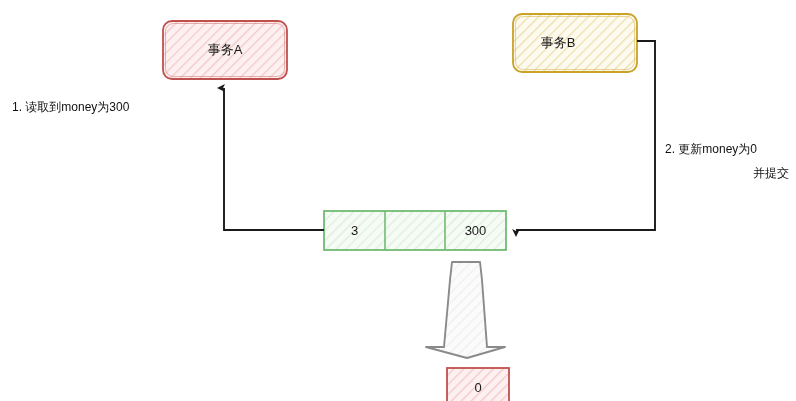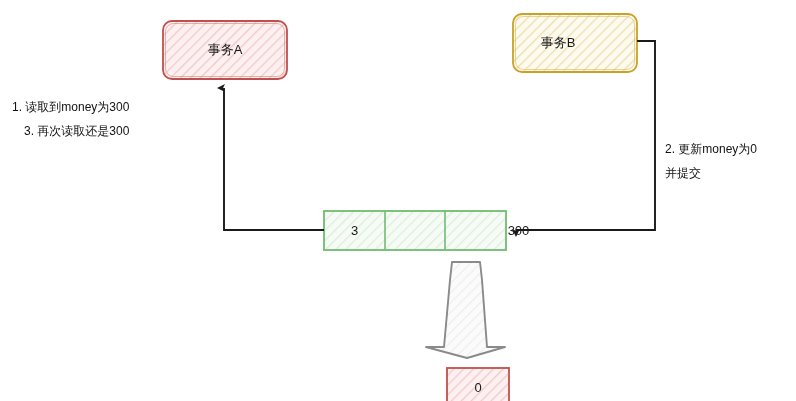--- a/index.html
+++ b/index.html
@@ -37,21 +37,21 @@
     white-space: nowrap;
   }
   .annot {
     position: absolute;
     color: #111111;
     font-size: 12px;
     line-height: 1.75;
     white-space: nowrap;
   }
   .annot.center {
-    text-align: left;
+    text-align: right;
   }
   .cell-label {
     position: absolute;
     display: flex;
     align-items: center;
     justify-content: center;
     font-size: 13px;
     color: #1a1a1a;
     white-space: nowrap;
   }
@@ -112,23 +112,22 @@
     <g>
       <rect x="447" y="358" width="62" height="40" fill="url(#hatch-red)" stroke="#c0504d" stroke-width="1.8"></rect>
     </g>
   </svg>
 
   <div class="node-label" style="left:163px; top:11px; width:124px; height:58px;">事务A</div>
 
   <div class="node-label" style="left:496px; top:4px; width:124px; height:58px;">事务B</div>
 
   <div class="cell-label" style="left:324px; top:201px; width:61px; height:39px;">3</div>
-  <div class="cell-label" style="left:445px; top:201px; width:61px; height:39px;padding-left:43px;">300</div>
+  <div class="cell-label" style="left:445px; top:201px; width:61px; height:39px;">300</div>
 
   <div class="node-label" style="left:447px; top:358px; width:62px; height:40px;">0</div>
 
   <div class="annot" style="left:12px; top:87px;">1. 读取到money为300</div>
-  <div class="annot" style="left:24px; top:111px;">3. 再次读取还是300</div>
 
   <div class="annot" style="left:665px; top:129px;">2. 更新money为0</div>
   <div class="annot center" style="left:665px; top:153px; width:124px;">并提交</div>
 
 </div>
 
 </body></html>

